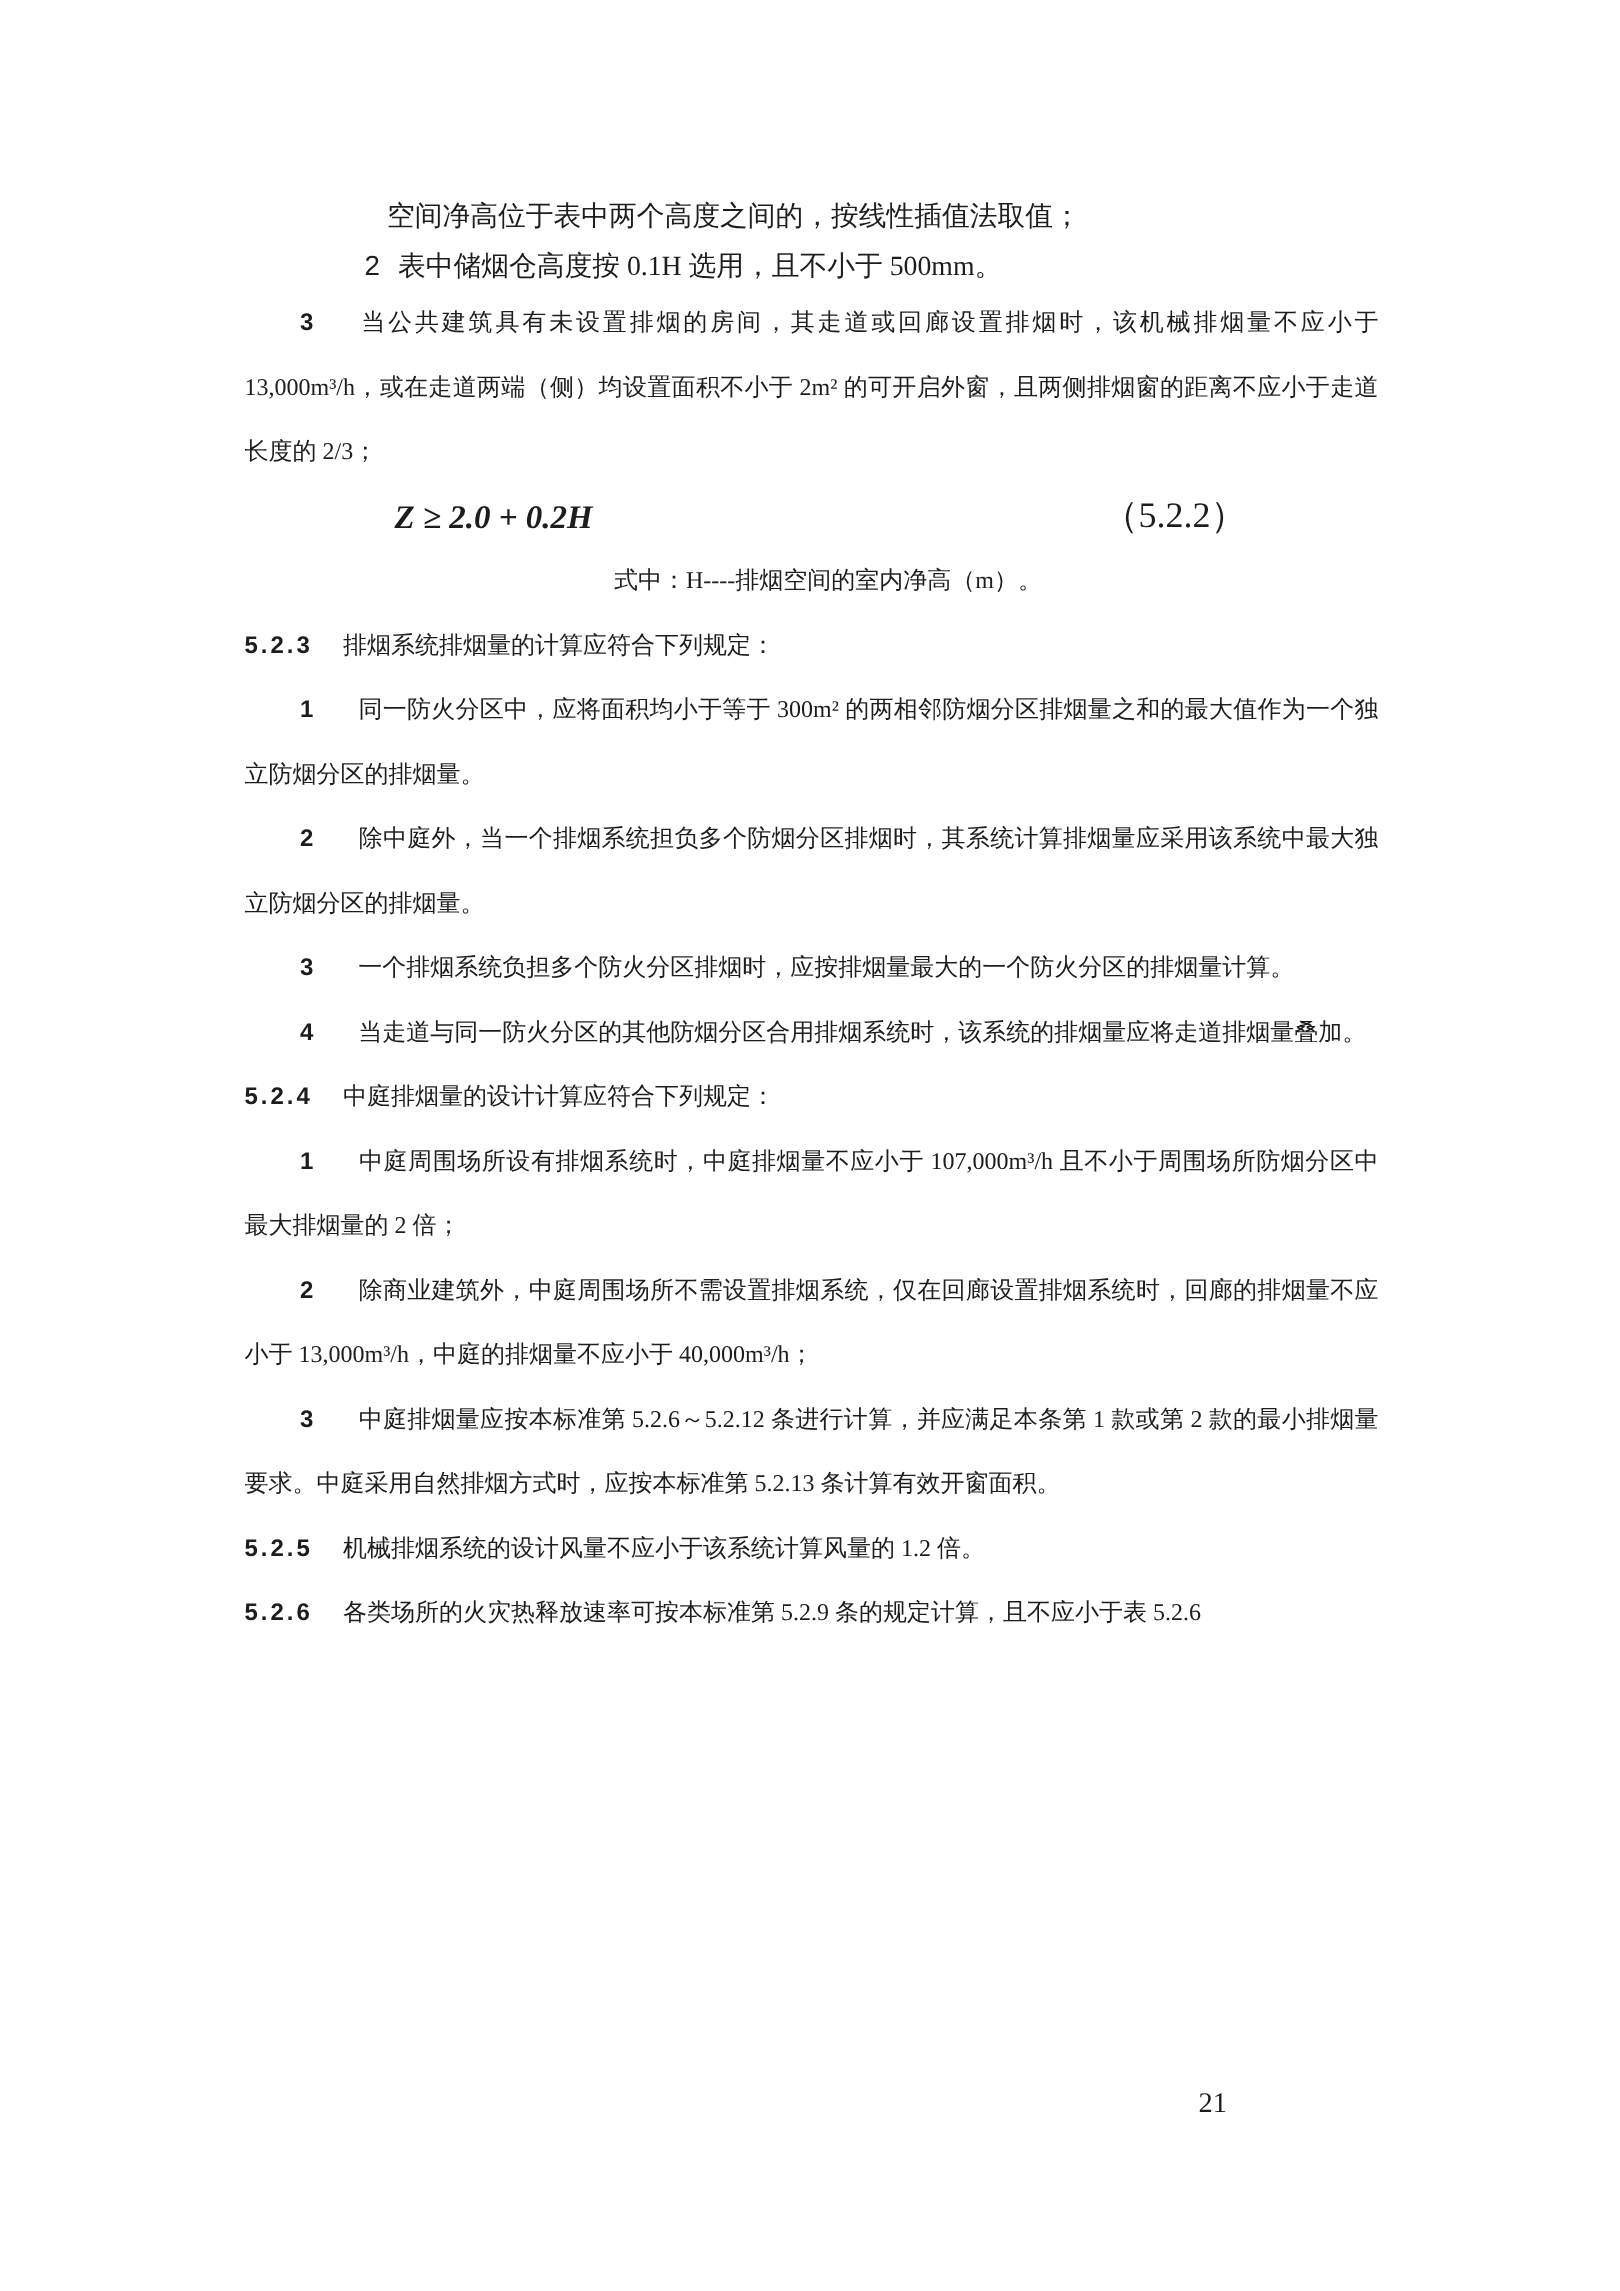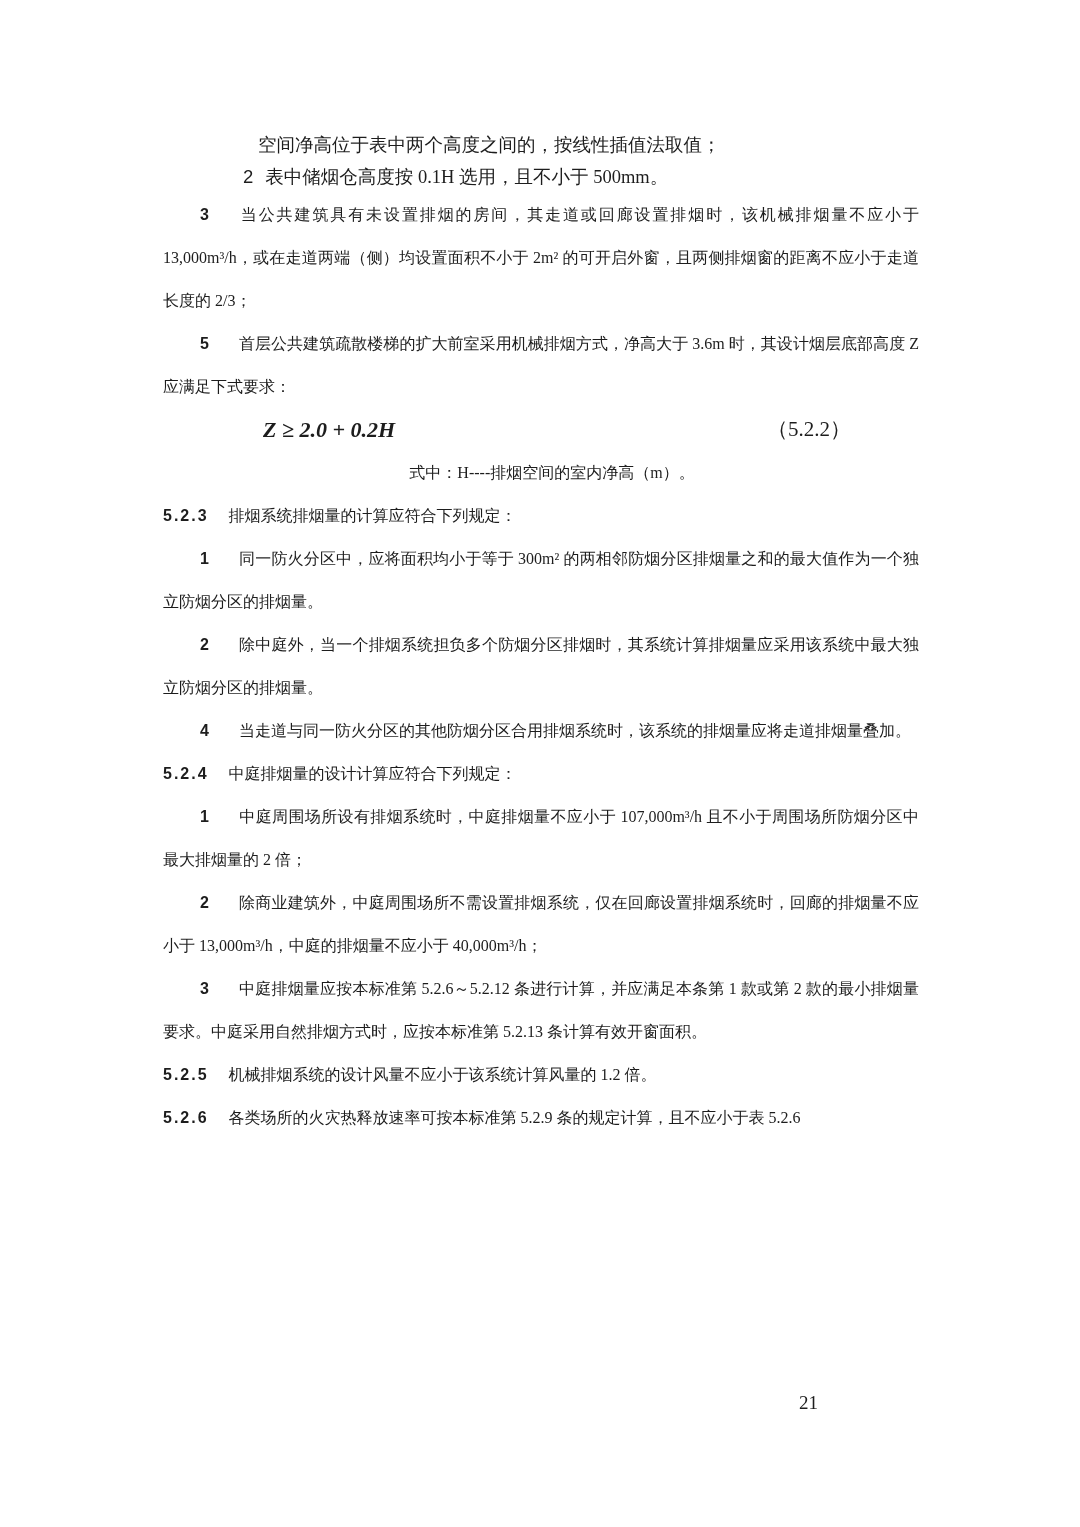--- a/index.html
+++ b/index.html
@@ -58,23 +58,23 @@
     padding-left: 100px;
     text-align: right;
   }
   .formula-text {
     font-style: italic;
     font-weight: 600;
     font-family: "Liberation Serif", "DejaVu Serif", serif;
   }
   .formula-ref {
     margin-left: auto;
-    margin-right: 68px;
+    margin-right: 88px;
     font-style: normal;
-    font-size: 21px;
+    font-size: 24px;
   }
   .para.where {
     text-indent: 22px;
     text-align: center;
   }
   .page-number {
     position: absolute;
     right: 158px;
     top: 1392px;
     font-size: 19px;
@@ -84,29 +84,29 @@
   }
 </style>
 </head>
 <body>
 
 <div class="page">
   <div class="content">
       <div class="note-line continuation"><span>空间净高位于表中两个高度之间的，按线性插值法取值；</span></div>
       <div class="note-line"><span class="note-num">2</span><span>表中储烟仓高度按 0.1H 选用，且不小于 500mm。</span></div>
       <div class="para item"><span class="item-num">3</span><span>当公共建筑具有未设置排烟的房间，其走道或回廊设置排烟时，该机械排烟量不应小于 13,000m³/h，或在走道两端（侧）均设置面积不小于 2m² 的可开启外窗，且两侧排烟窗的距离不应小于走道长度的 2/3；</span></div>
-      <div class="para item"><span class="item-num">5</span><span>首层公共建筑疏散楼梯的扩大前室采用机械排烟方式，净高大于 3.6m 时，其设计烟层底部高度 Z 应满足下式要求：</span></div>
       <div class="formula-line">
         <span class="formula-text">Z ≥ 2.0 + 0.2H</span>
         <span class="formula-ref">（5.2.2）</span>
       </div>
       <div class="para where"><span>式中：H----排烟空间的室内净高（m）。</span></div>
       <div class="para clause"><span class="clause-num">5.2.3</span><span>排烟系统排烟量的计算应符合下列规定：</span></div>
       <div class="para item"><span class="item-num">1</span><span>同一防火分区中，应将面积均小于等于 300m² 的两相邻防烟分区排烟量之和的最大值作为一个独立防烟分区的排烟量。</span></div>
       <div class="para item"><span class="item-num">2</span><span>除中庭外，当一个排烟系统担负多个防烟分区排烟时，其系统计算排烟量应采用该系统中最大独立防烟分区的排烟量。</span></div>
+      <div class="para item"><span class="item-num">3</span><span>一个排烟系统负担多个防火分区排烟时，应按排烟量最大的一个防火分区的排烟量计算。</span></div>
       <div class="para item"><span class="item-num">4</span><span>当走道与同一防火分区的其他防烟分区合用排烟系统时，该系统的排烟量应将走道排烟量叠加。</span></div>
       <div class="para clause"><span class="clause-num">5.2.4</span><span>中庭排烟量的设计计算应符合下列规定：</span></div>
       <div class="para item"><span class="item-num">1</span><span>中庭周围场所设有排烟系统时，中庭排烟量不应小于 107,000m³/h 且不小于周围场所防烟分区中最大排烟量的 2 倍；</span></div>
       <div class="para item"><span class="item-num">2</span><span>除商业建筑外，中庭周围场所不需设置排烟系统，仅在回廊设置排烟系统时，回廊的排烟量不应小于 13,000m³/h，中庭的排烟量不应小于 40,000m³/h；</span></div>
       <div class="para item"><span class="item-num">3</span><span>中庭排烟量应按本标准第 5.2.6～5.2.12 条进行计算，并应满足本条第 1 款或第 2 款的最小排烟量要求。中庭采用自然排烟方式时，应按本标准第 5.2.13 条计算有效开窗面积。</span></div>
       <div class="para clause"><span class="clause-num">5.2.5</span><span>机械排烟系统的设计风量不应小于该系统计算风量的 1.2 倍。</span></div>
       <div class="para clause"><span class="clause-num">5.2.6</span><span>各类场所的火灾热释放速率可按本标准第 5.2.9 条的规定计算，且不应小于表 5.2.6</span></div>
     </div>
   <div class="page-number">21</div>
 </div>

